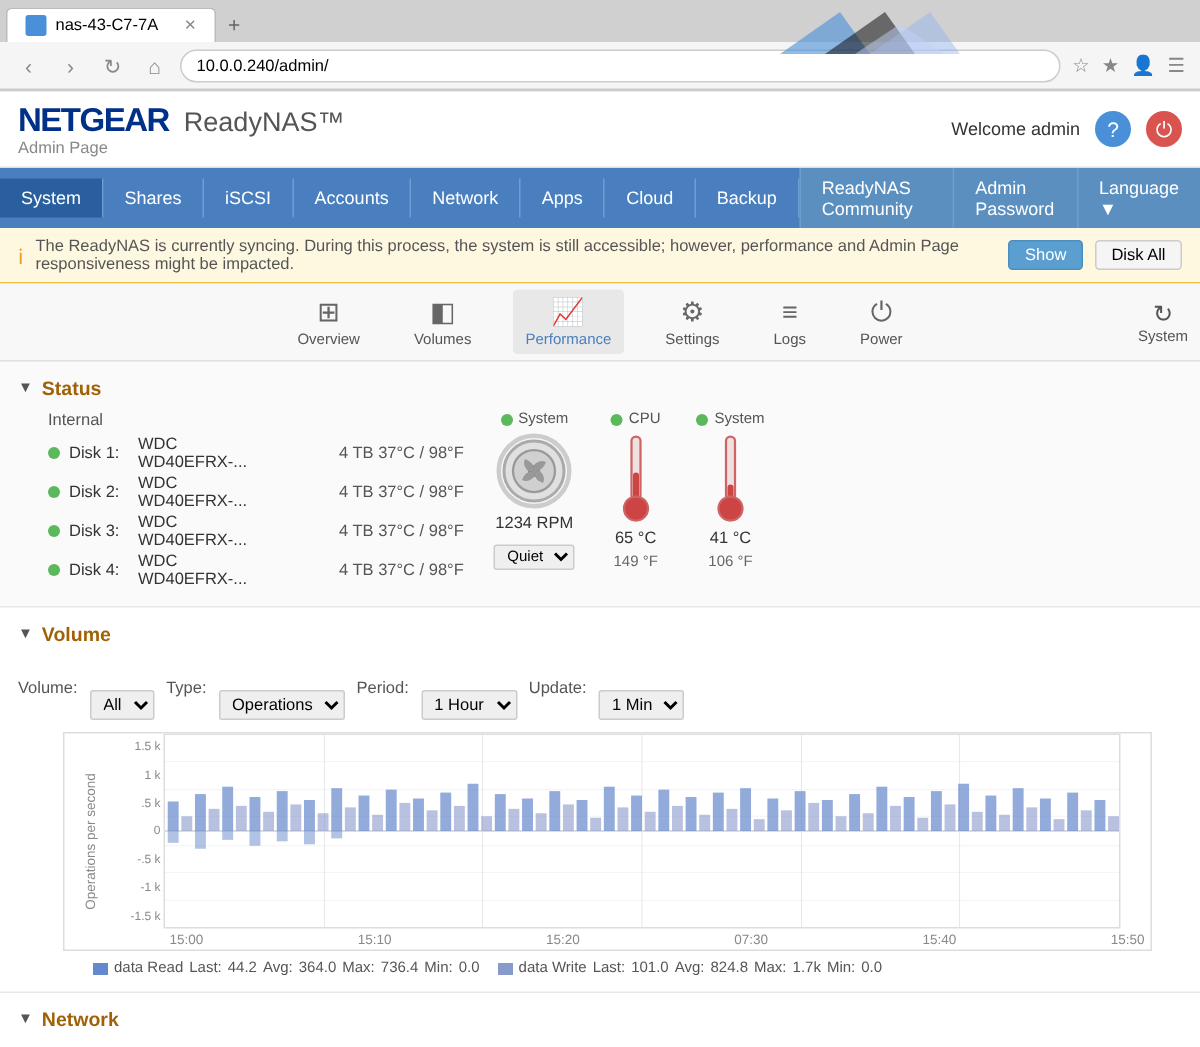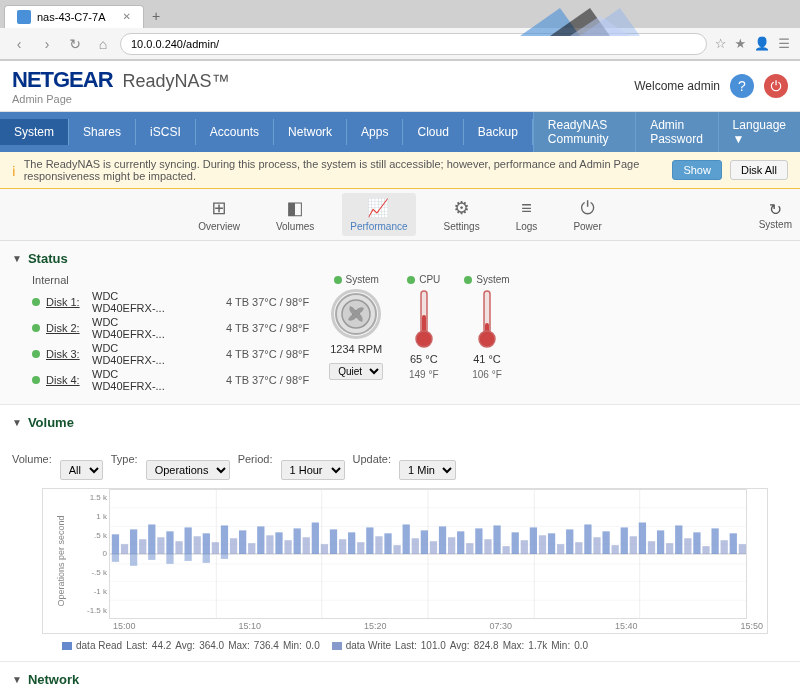--- a/index.html
+++ b/index.html
@@ -50,29 +50,29 @@
     
     .toolbar { background: #f8f8f8; border-bottom: 1px solid #e0e0e0; display: flex; align-items: center; justify-content: center; padding: 4px; gap: 20px; position: relative; }
     .toolbar-item { display: flex; flex-direction: column; align-items: center; gap: 2px; padding: 4px 8px; cursor: pointer; color: #555; font-size: 10px; border-radius: 3px; }
     .toolbar-icon { font-size: 18px; color: #666; }
     .refresh-btn { position: absolute; right: 8px; top: 50%; transform: translateY(-50%); display: flex; flex-direction: column; align-items: center; font-size: 10px; color: #555; cursor: pointer; }
 
     
     .section { padding: 10px 12px; border-bottom: 1px solid #e8e8e8; }
     .section-header { display: flex; align-items: center; gap: 6px; margin-bottom: 8px; }
     .section-arrow { font-size: 10px; color: #555; cursor: pointer; }
-    .section-title { font-size: 13px; font-weight: bold; color: #14532d; }
+    .section-title { font-size: 13px; font-weight: bold; color: #a16207; }
 
     
     .status-content { display: flex; gap: 20px; align-items: flex-start; padding-left: 20px; }
     .status-disks { }
     .status-label { font-size: 11px; color: #555; margin-bottom: 4px; }
     .disk-row { display: flex; align-items: center; gap: 6px; margin-bottom: 2px; font-size: 11px; }
     .disk-dot { width: 8px; height: 8px; border-radius: 50%; background: #5cb85c; }
-    .disk-name { color: #333; width: 40px; text-decoration: underline; }
+    .disk-name { color: #333; width: 40px; }
     .disk-model { color: #333; width: 90px; }
     .disk-info { color: #555; margin-left: 38px; }
 
     .status-meters { display: flex; gap: 24px; align-items: flex-start; }
     .meter-group { display: flex; flex-direction: column; align-items: center; gap: 4px; }
     .meter-label { font-size: 10px; color: #555; display: flex; align-items: center; gap: 4px; }
     .meter-dot { width: 8px; height: 8px; border-radius: 50%; }
     .fan-visual { width: 50px; height: 50px; border-radius: 50%; border: 3px solid #ccc; display: flex; align-items: center; justify-content: center; background: #f5f5f5; }
     .meter-value { font-size: 11px; color: #333; text-align: center; }
     .meter-sub { font-size: 10px; color: #666; text-align: center; }

